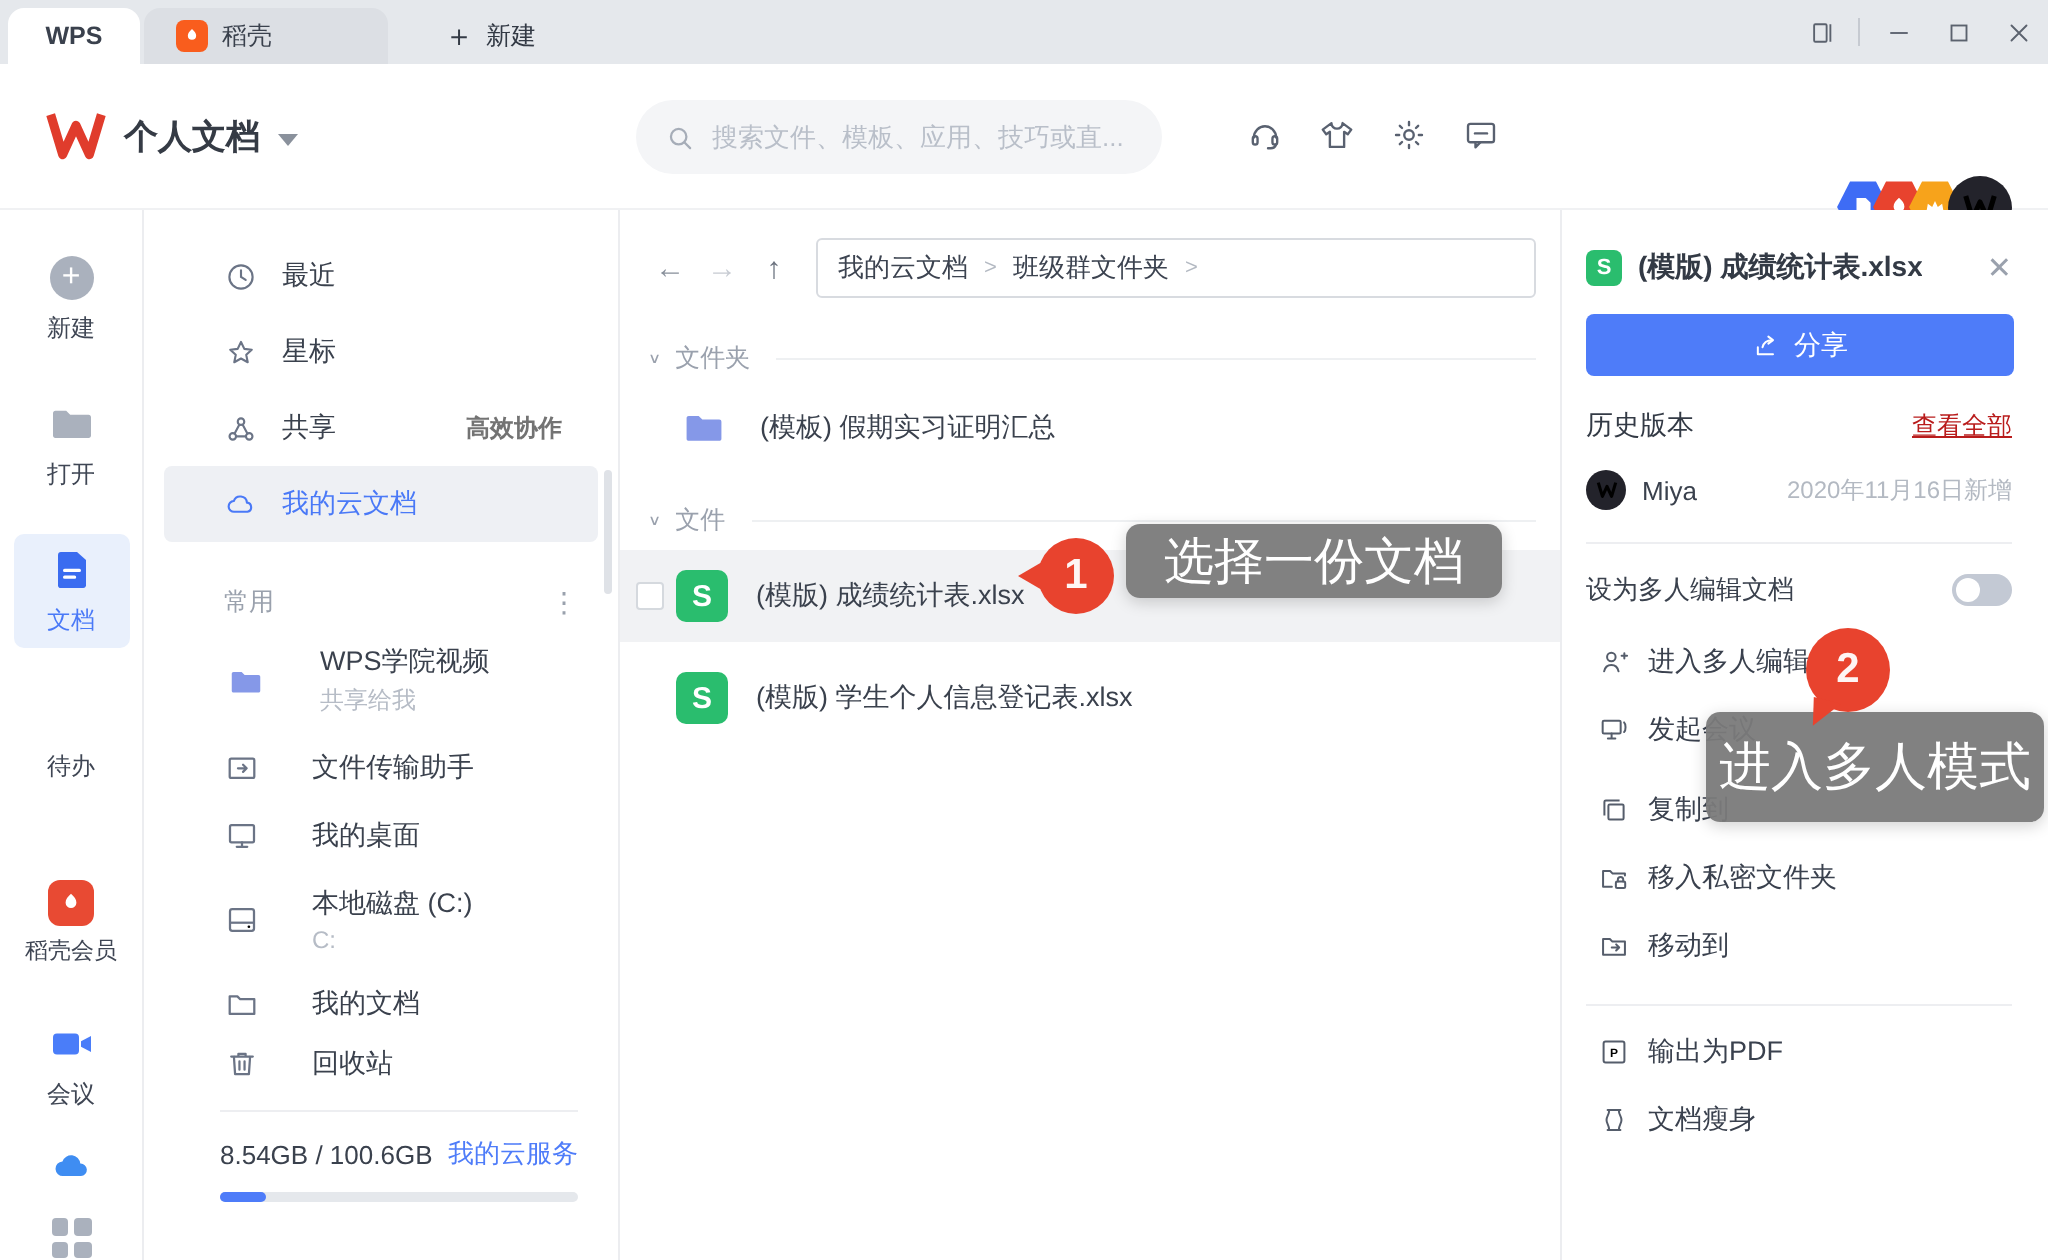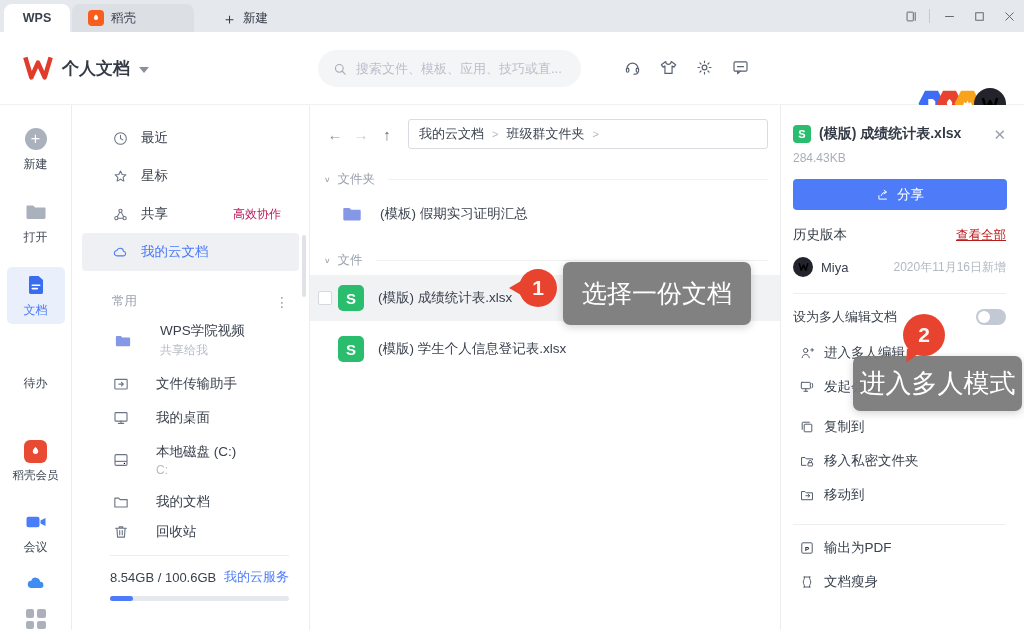--- a/index.html
+++ b/index.html
@@ -56,21 +56,21 @@
   .side-divider { width:46px; height:1px; background:#e8eaee; margin-top:20px; }
   .redcard { width:23px; height:23px; border-radius:6px; background:#e84a33; display:flex; align-items:center; justify-content:center; }
   .redcard svg { width:13px; height:13px; }
   .grid-ic { width:20px; height:20px; display:grid; grid-template-columns:1fr 1fr; gap:3px; }
   .grid-ic span { background:#aab1bd; border-radius:2px; }
 
   .navpanel { position:absolute; left:72px; top:105px; width:238px; height:525px; background:#fff; border-right:1px solid #ecedf0; }
   .nav-row { display:flex; align-items:center; height:38px; margin:0 10px; padding:0 0 0 30px; border-radius:4px; gap:12px; }
   .nav-row svg { width:17px; height:17px; stroke:#6b7486; flex:0 0 auto; }
   .nav-row .lbl { font-size:13.5px; color:#3a414d; }
-  .nav-row .badge { margin-left:auto; margin-right:18px; font-size:12px; color:#be185d; }
+  .nav-row .badge { margin-left:auto; margin-right:18px; font-size:12px; color:#737373;font-weight:bold; }
   .nav-row.sel { background:#eef0f4; }
   .nav-row.sel .lbl { color:#4a79f7; }
   .nav-row.sel svg { stroke:#4a79f7; }
   .nav-section { display:flex; align-items:center; margin:22px 20px 4px 40px; }
   .nav-section .lbl { font-size:12.5px; color:#9aa1ad; }
   .nav-section .dots { margin-left:auto; color:#9aa1ad; font-size:14px; letter-spacing:0; }
   .entry { display:flex; align-items:center; margin:0 10px; padding:8px 0 8px 30px; gap:26px; }
   .entry svg { width:18px; height:18px; stroke:#6b7486; flex:0 0 auto; }
   .entry .ficon { width:22px; height:18px; color:#8598e8; }
   .entry .ficon svg { width:22px; height:18px; stroke:none; }
@@ -132,21 +132,21 @@
   .action-row svg { width:16px; height:16px; stroke:#555d6b; flex:0 0 auto; }
   .action-row .al { font-size:13.5px; color:#3a414e; white-space:nowrap; }
 
   
   .ann-circle { position:absolute; background:#e8432e; border-radius:50%; color:rgba(255,255,255,.95); font-size:21px; font-weight:bold; display:flex; align-items:center; justify-content:center; z-index:30; }
   .ann1 { left:519px; top:269px; width:38px; height:38px; }
   .ann1::before { content:""; position:absolute; left:-10px; top:12px; border-top:7px solid transparent; border-bottom:7px solid transparent; border-right:12px solid #e8432e; }
   .ann2 { left:903px; top:314px; width:42px; height:42px; }
   .ann2::before { content:""; position:absolute; left:2px; bottom:-8px; border-left:3px solid transparent; border-right:11px solid transparent; border-top:14px solid #e8432e; transform:rotate(14deg); }
   .tooltip { position:absolute; background:rgba(122,122,122,.95); border-radius:7px; color:#fff; display:flex; align-items:center; justify-content:center; z-index:25; box-shadow:0 2px 8px rgba(0,0,0,.18); white-space:nowrap; }
-  .tip1 { left:563px; top:262px; width:188px; height:63px; font-size:25px; }
+  .tip1 { left:563px; top:262px; width:188px; height:37px; font-size:25px; }
   .tip2 { left:853px; top:356px; width:169px; height:55px; font-size:26px; }
 
   .symhide { position:absolute; width:0; height:0; overflow:hidden; }
 </style>
 </head>
 <body>
 
 <svg class="symhide" xmlns="http://www.w3.org/2000/svg">
   <defs>
     <symbol id="sym-wmark" viewBox="0 0 24 20">
@@ -594,21 +594,20 @@
       <span class="name">(模版) 学生个人信息登记表.xlsx</span>
     </div>
   </div>
 
   <div class="detailpanel">
     <div class="d-head">
       <span class="xlsx-ic">S</span>
       <span class="d-title">(模版) 成绩统计表.xlsx</span>
       <span class="d-close">✕</span>
     </div>
-    <div class="d-size">284.43KB</div>
     <div class="share-btn">
       <svg>
           <use href="#sym-sharearrow"></use>
         </svg>
       <span>分享</span>
     </div>
     <div class="hist-row">
       <span class="hl">历史版本</span>
       <span class="va">查看全部</span>
     </div>

